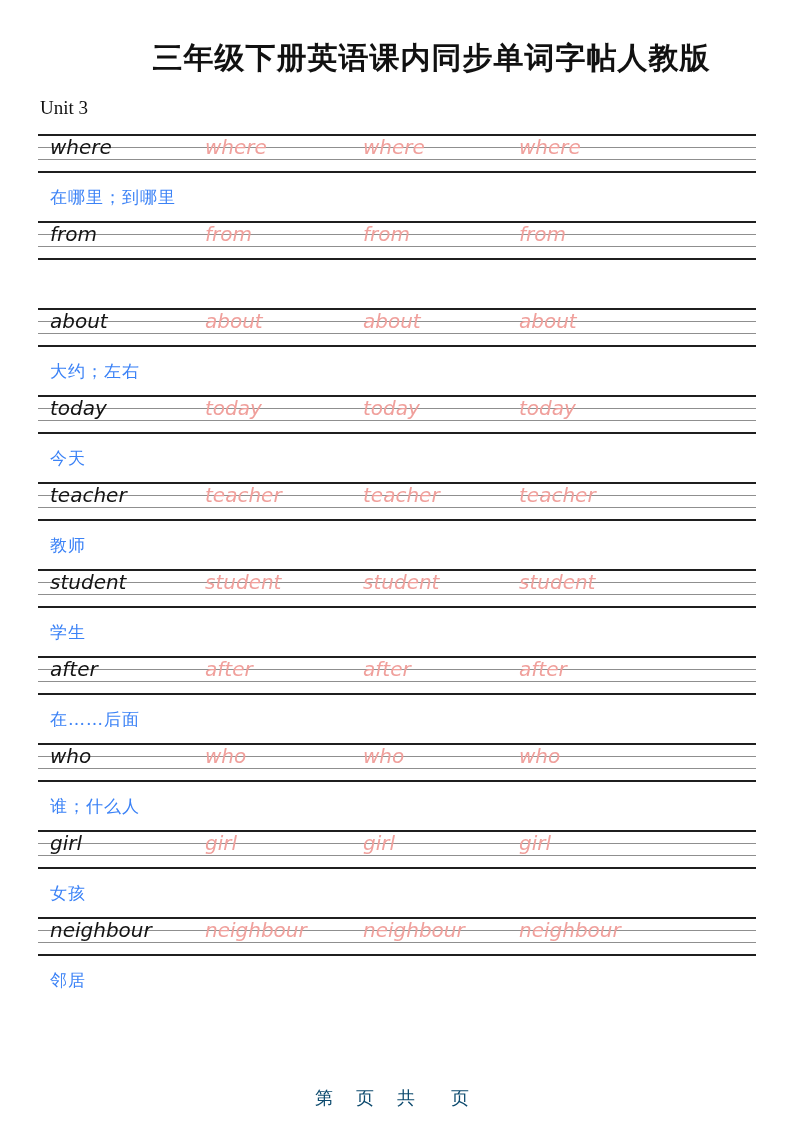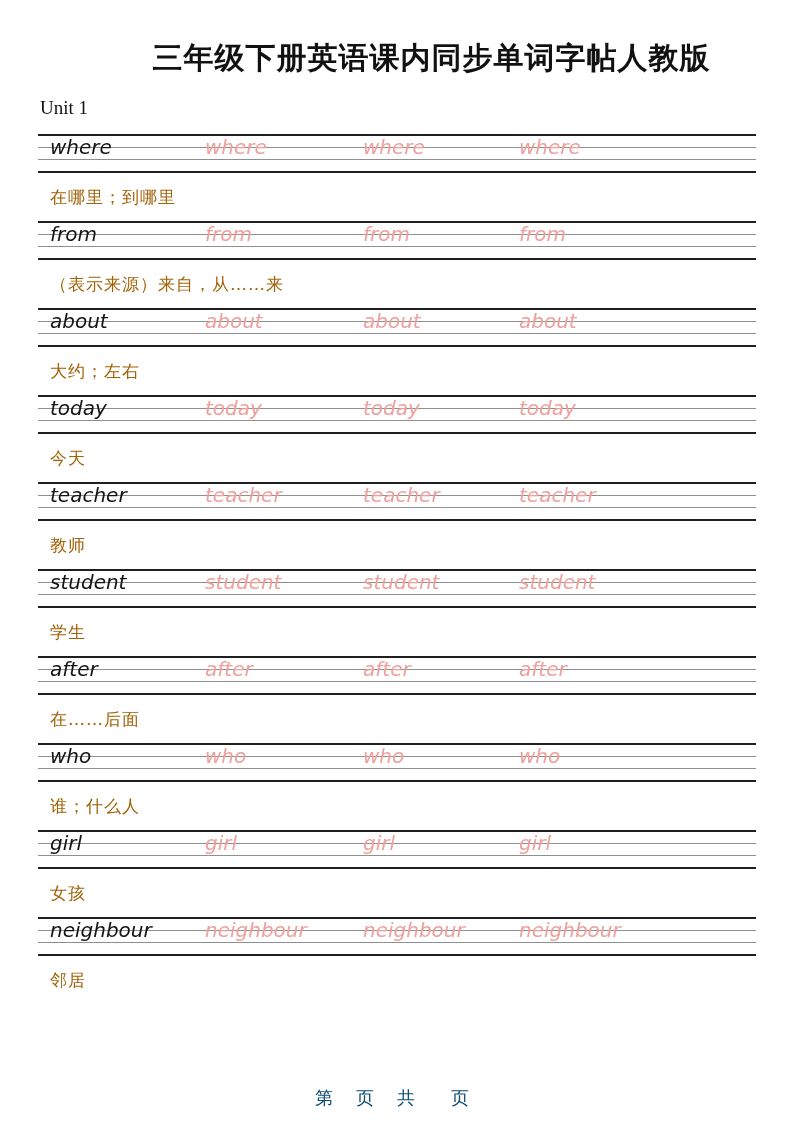--- a/index.html
+++ b/index.html
@@ -83,21 +83,21 @@
   .word.t1 { left: 167px; }
   .word.t2 { left: 325px; }
   .word.t3 { left: 481px; }
 
   .meaning {
     position: absolute;
     top: 52px;
     left: 12px;
     font-size: 17px;
     font-family: "DejaVu Serif", "Liberation Serif", serif;
-    color: #a16207;
+    color: #3b82f6;
     letter-spacing: 1px;
     white-space: nowrap;
   }
 
   .footer {
     position: absolute;
     top: 1086px;
     left: 0;
     width: 100%;
     text-align: center;
@@ -105,21 +105,21 @@
     letter-spacing: 9px;
     font-family: "Liberation Sans", "DejaVu Sans", sans-serif;
     color: #0c4a6e;
   }
 </style>
 </head>
 <body>
 
 <div class="title">三年级下册英语课内同步单词字帖人教版</div>
 
-<div class="unit-label">Unit 1</div>
+<div class="unit-label">Unit 3</div>
 
 <div class="entries">
   <div class="entry">
     <div class="ruled">
       <i class="l l1"></i>
       <i class="l l2"></i>
       <i class="l l3"></i>
       <i class="l l4"></i>
       <span class="word sample">where</span>
       <span class="word trace t1">where</span>
@@ -133,21 +133,20 @@
     <div class="ruled">
       <i class="l l1"></i>
       <i class="l l2"></i>
       <i class="l l3"></i>
       <i class="l l4"></i>
       <span class="word sample">from</span>
       <span class="word trace t1">from</span>
       <span class="word trace t2">from</span>
       <span class="word trace t3">from</span>
     </div>
-    <div class="meaning">（表示来源）来自，从……来</div>
   </div>
 
   <div class="entry">
     <div class="ruled">
       <i class="l l1"></i>
       <i class="l l2"></i>
       <i class="l l3"></i>
       <i class="l l4"></i>
       <span class="word sample">about</span>
       <span class="word trace t1">about</span>

